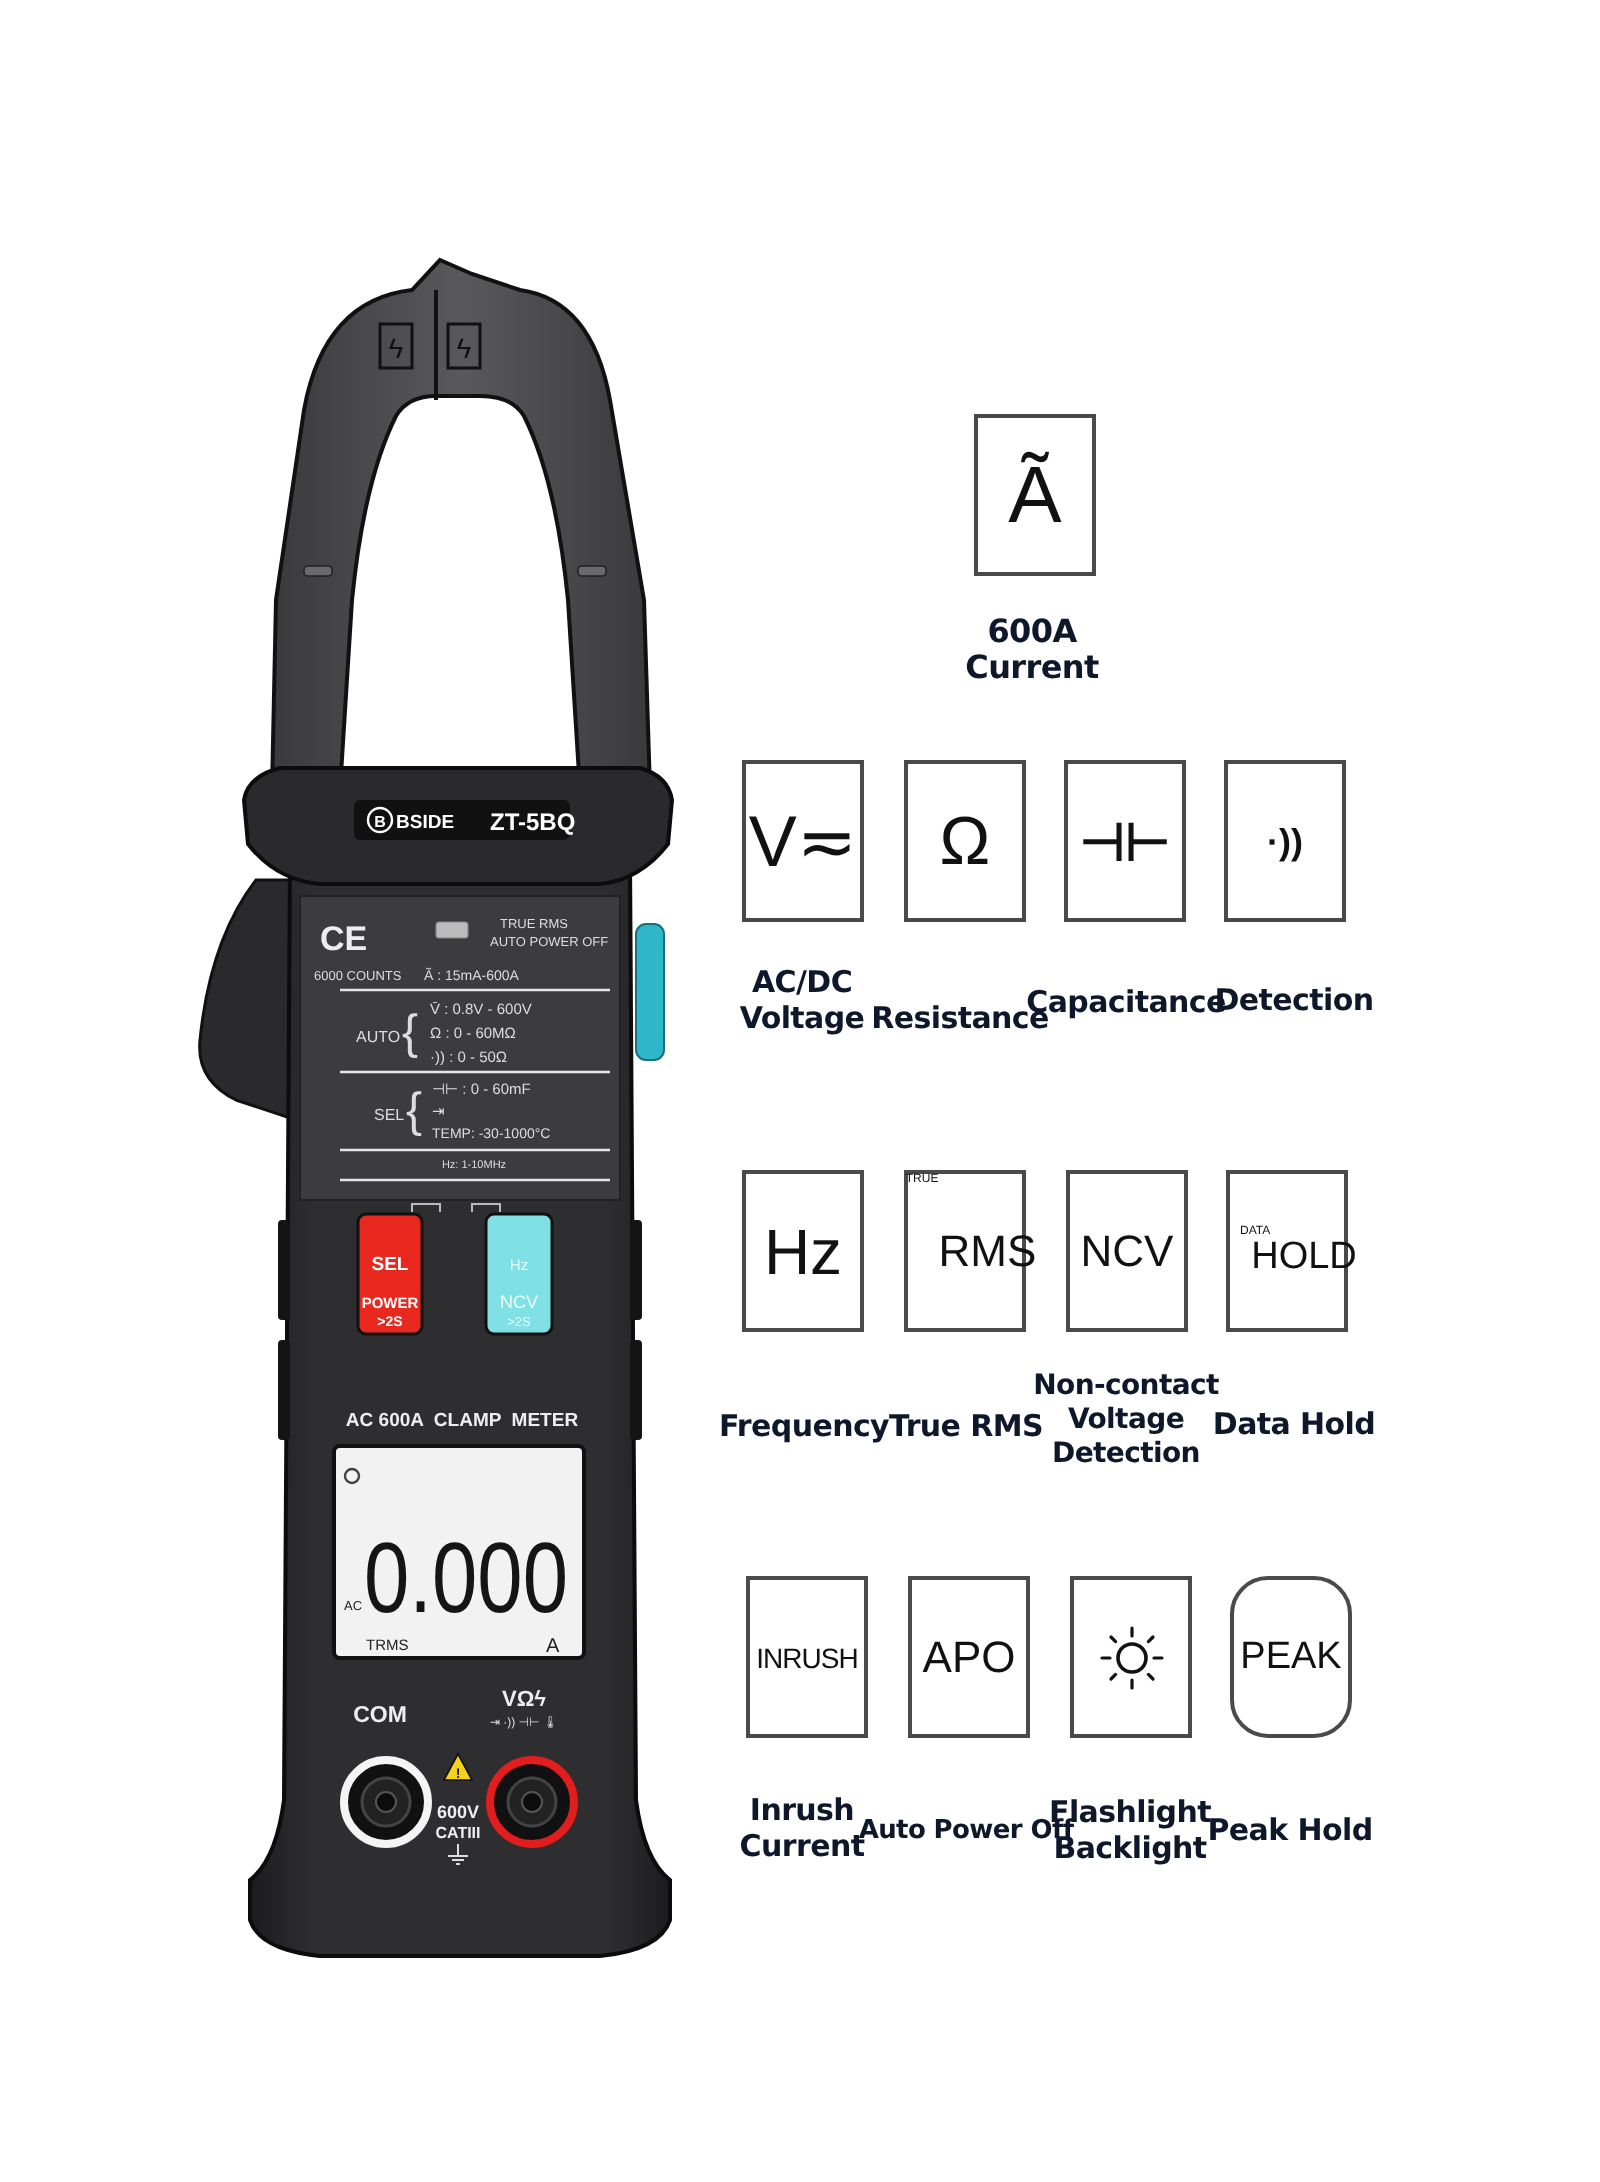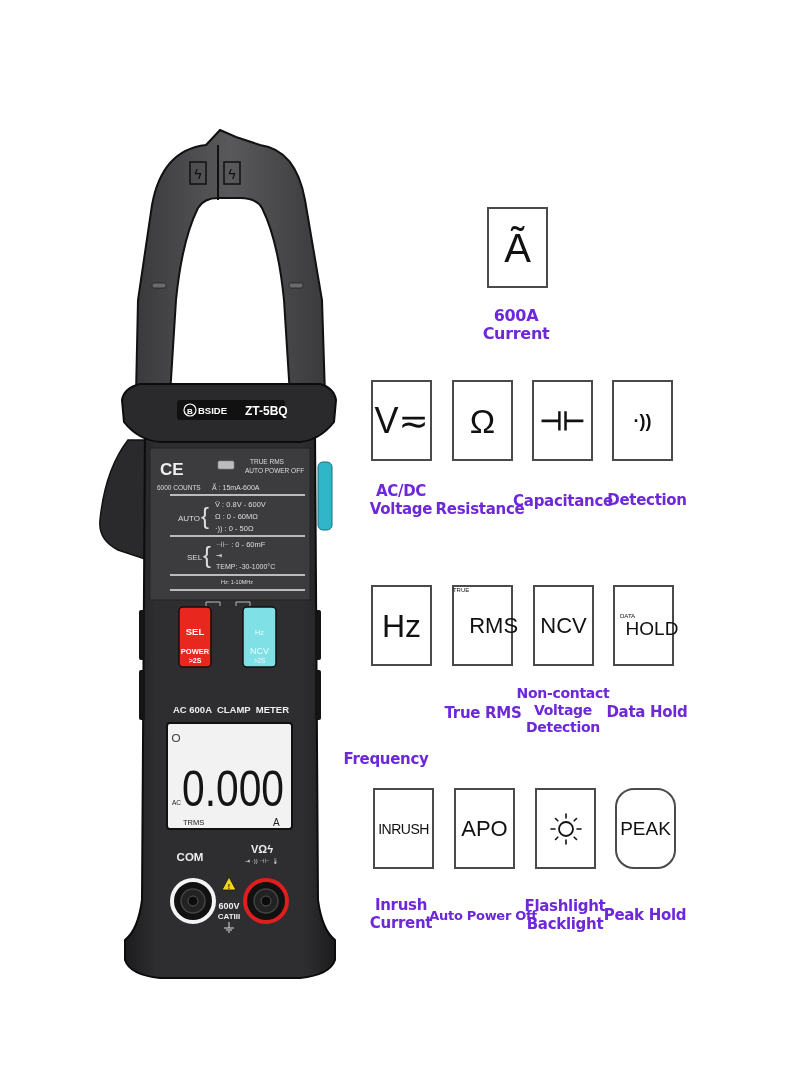--- a/index.html
+++ b/index.html
@@ -1,20 +1,20 @@
 <!DOCTYPE html>
 <html><head>
 <meta charset="utf-8">
 <style>
   html, body { margin: 0; padding: 0; background: #ffffff; }
   body { width: 800px; height: 1091px; position: relative; overflow: hidden; font-family: "Liberation Sans", sans-serif; }
   .meter { position: absolute; left: 0; top: 0; width: 400px; height: 1091px; }
   svg text { font-family: "Liberation Sans", sans-serif; }
   .fbox { position: absolute; width: 57px; height: 77px; border: 2px solid #4a4a4a; background: #fff; box-sizing: content-box; display: flex; align-items: center; justify-content: center; }
-  .flabel { position: absolute; width: 130px; text-align: center; font-family: "DejaVu Sans", sans-serif; font-weight: bold; color: #6d28d9; line-height: 18px; font-size: 15px; letter-spacing: -0.3px; }
+  .flabel { position: absolute; width: 130px; text-align: center; font-family: "DejaVu Sans", sans-serif; font-weight: bold; color: #0f172a; line-height: 18px; font-size: 15px; letter-spacing: -0.3px; }
   .glyph { color: #111; font-family: "Liberation Sans", sans-serif; line-height: 1; }
 </style>
 </head>
 <body>
 
 <div class="meter">
 <svg width="400" height="1091" viewBox="0 0 400 1091" xmlns="http://www.w3.org/2000/svg">
   <defs>
     <linearGradient id="clampGrad" x1="0" x2="1" y1="0" y2="0">
       <stop offset="0" stop-color="#3a3a3c"></stop>
@@ -179,21 +179,21 @@
   <span class="glyph" style="font-size:22px;">RMS</span>
 </div>
 <div class="fbox" style="left:533px; top:585px;">
   <span class="glyph" style="font-size:22px;">NCV</span>
 </div>
 <div class="fbox" style="left:613px; top:585px; flex-direction:column;">
   <span class="glyph" style="font-size:6px; align-self:flex-start; margin-left:5px;">DATA</span>
   <span class="glyph" style="font-size:19px;margin-left:17px;">HOLD</span>
 </div>
 
-<div class="flabel" style="left:321px; top:704px;margin-top:46px;">Frequency</div>
+<div class="flabel" style="left:337px; top:704px;">Frequency</div>
 <div class="flabel" style="left:418px; top:704px;">True RMS</div>
 <div class="flabel" style="left:498px; top:685px; font-size:14px; line-height:17px;">
   <div>Non-contact</div>
   <div>Voltage</div>
   <div>Detection</div>
 </div>
 <div class="flabel" style="left:582px; top:703px;">Data Hold</div>
 
 <div class="fbox" style="left:373px; top:788px;">
   <span class="glyph" style="font-size:14px; letter-spacing:-0.5px;">INRUSH</span>

